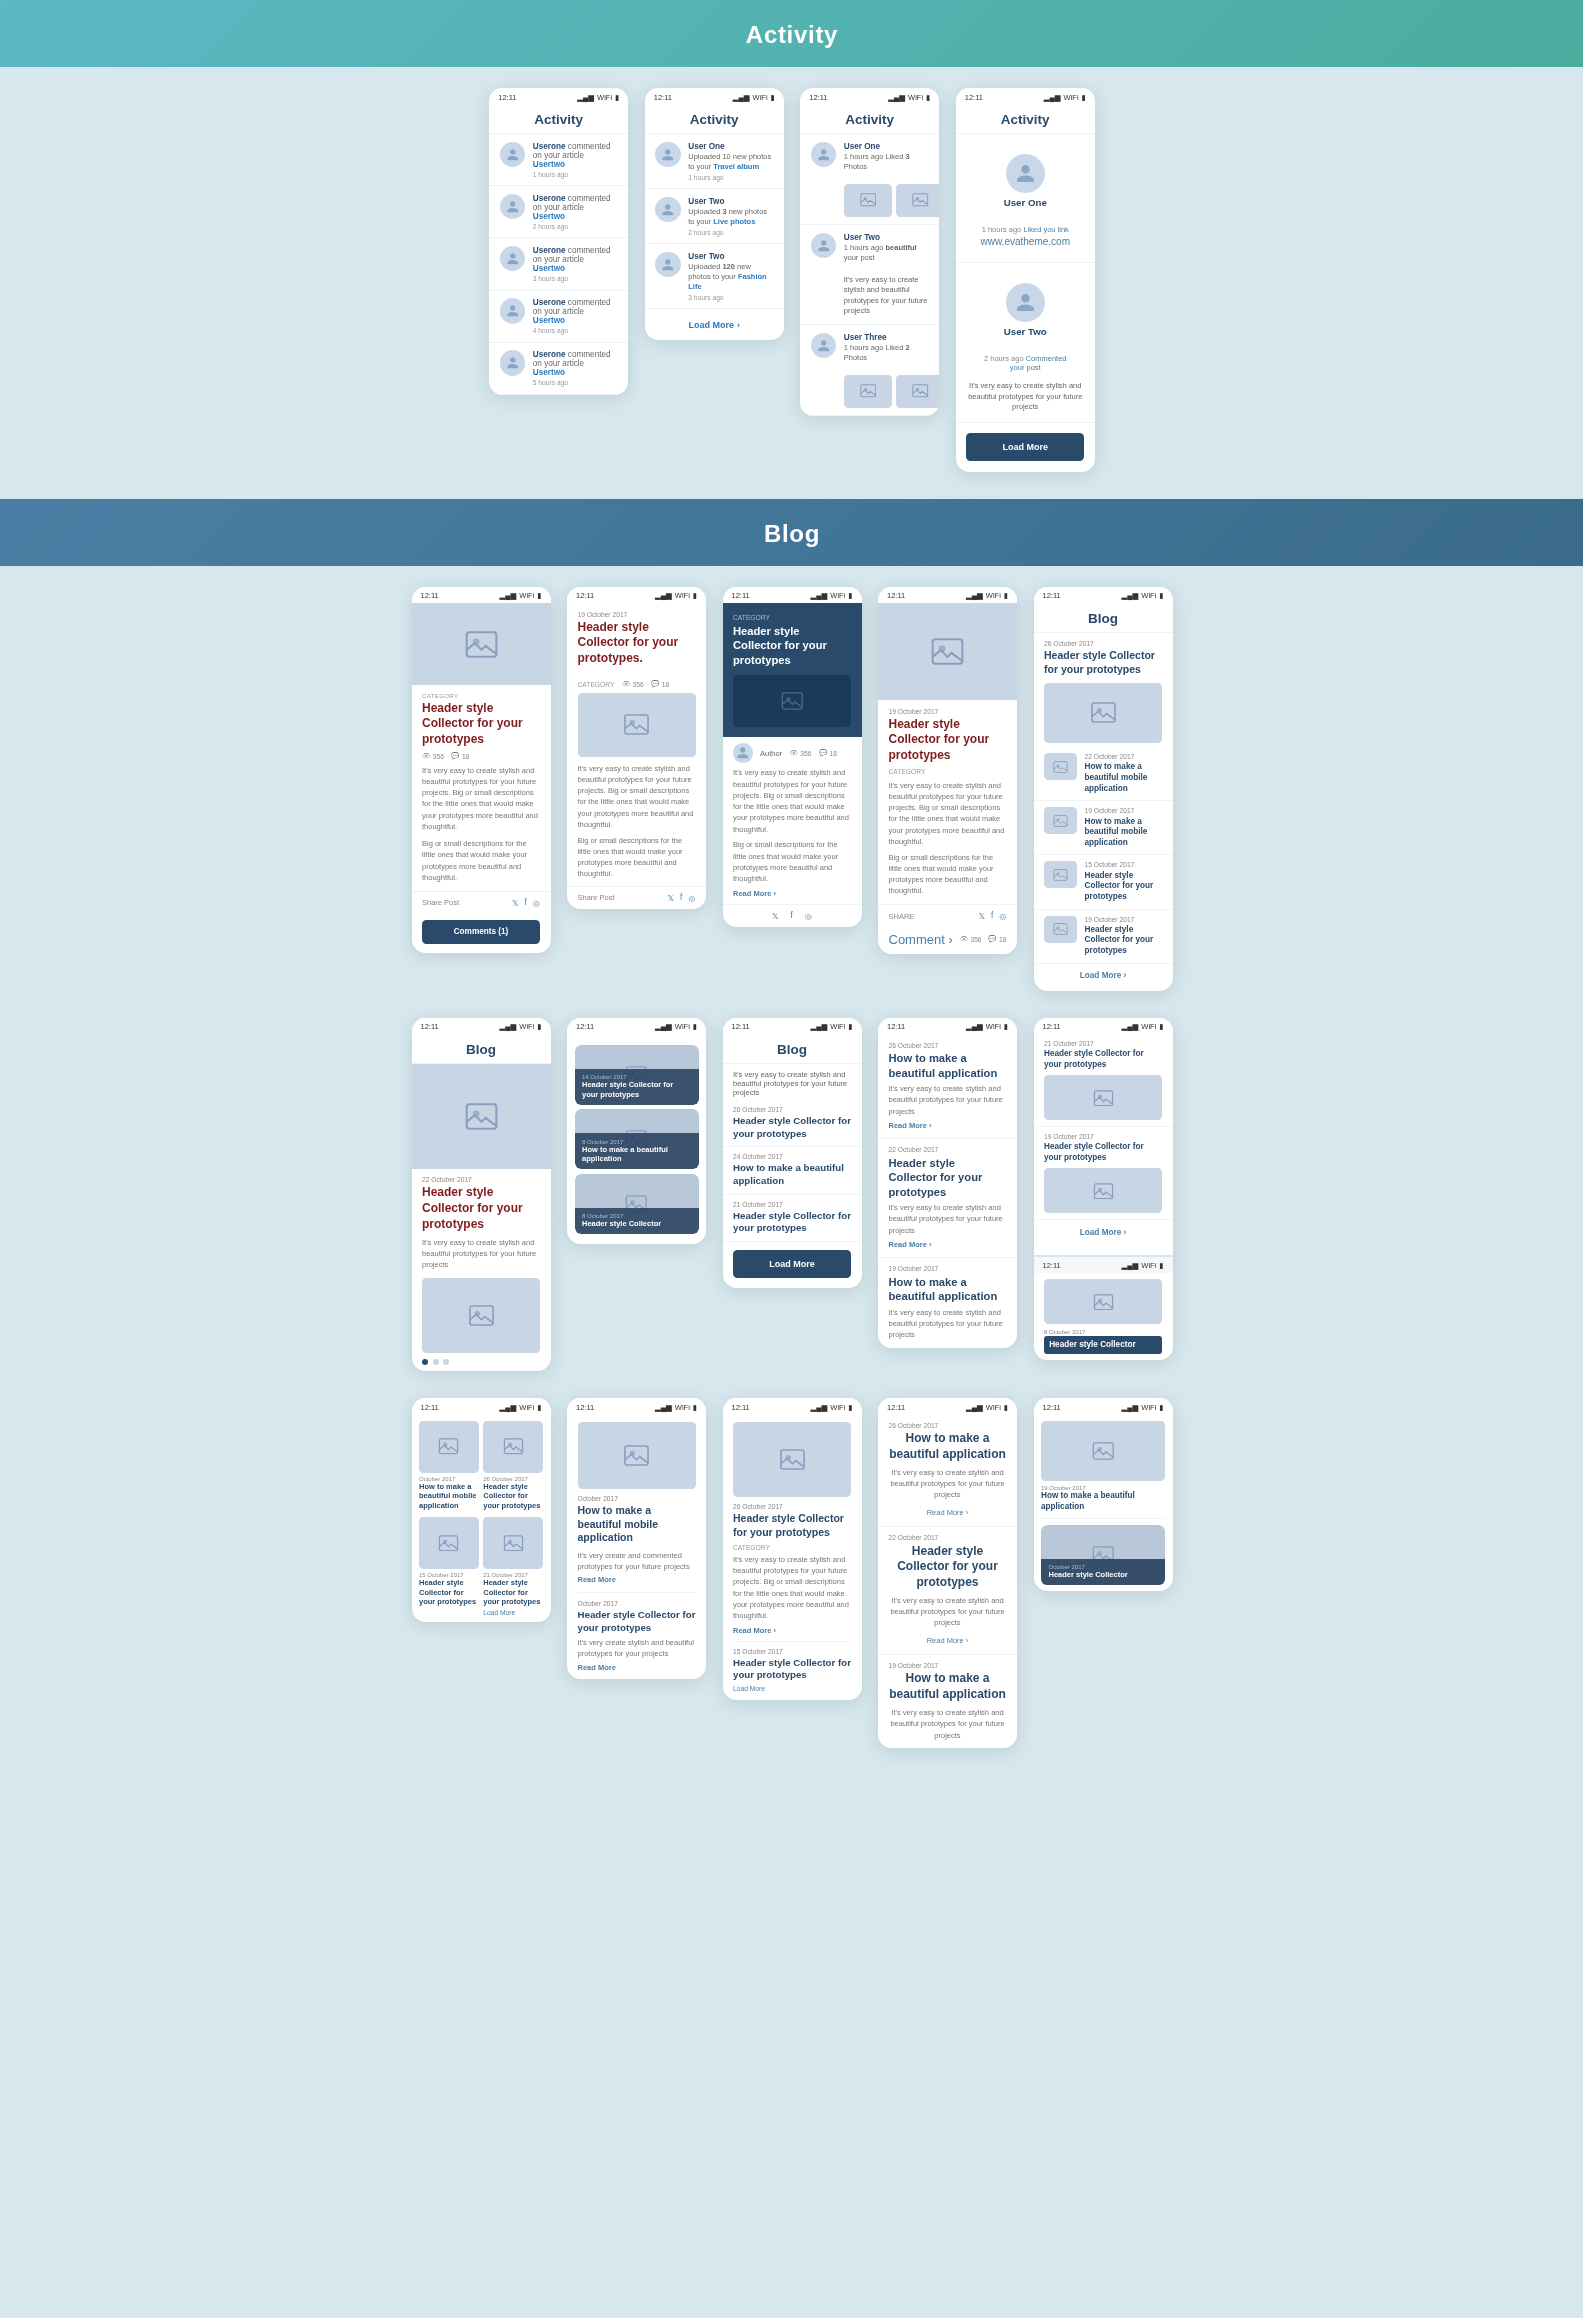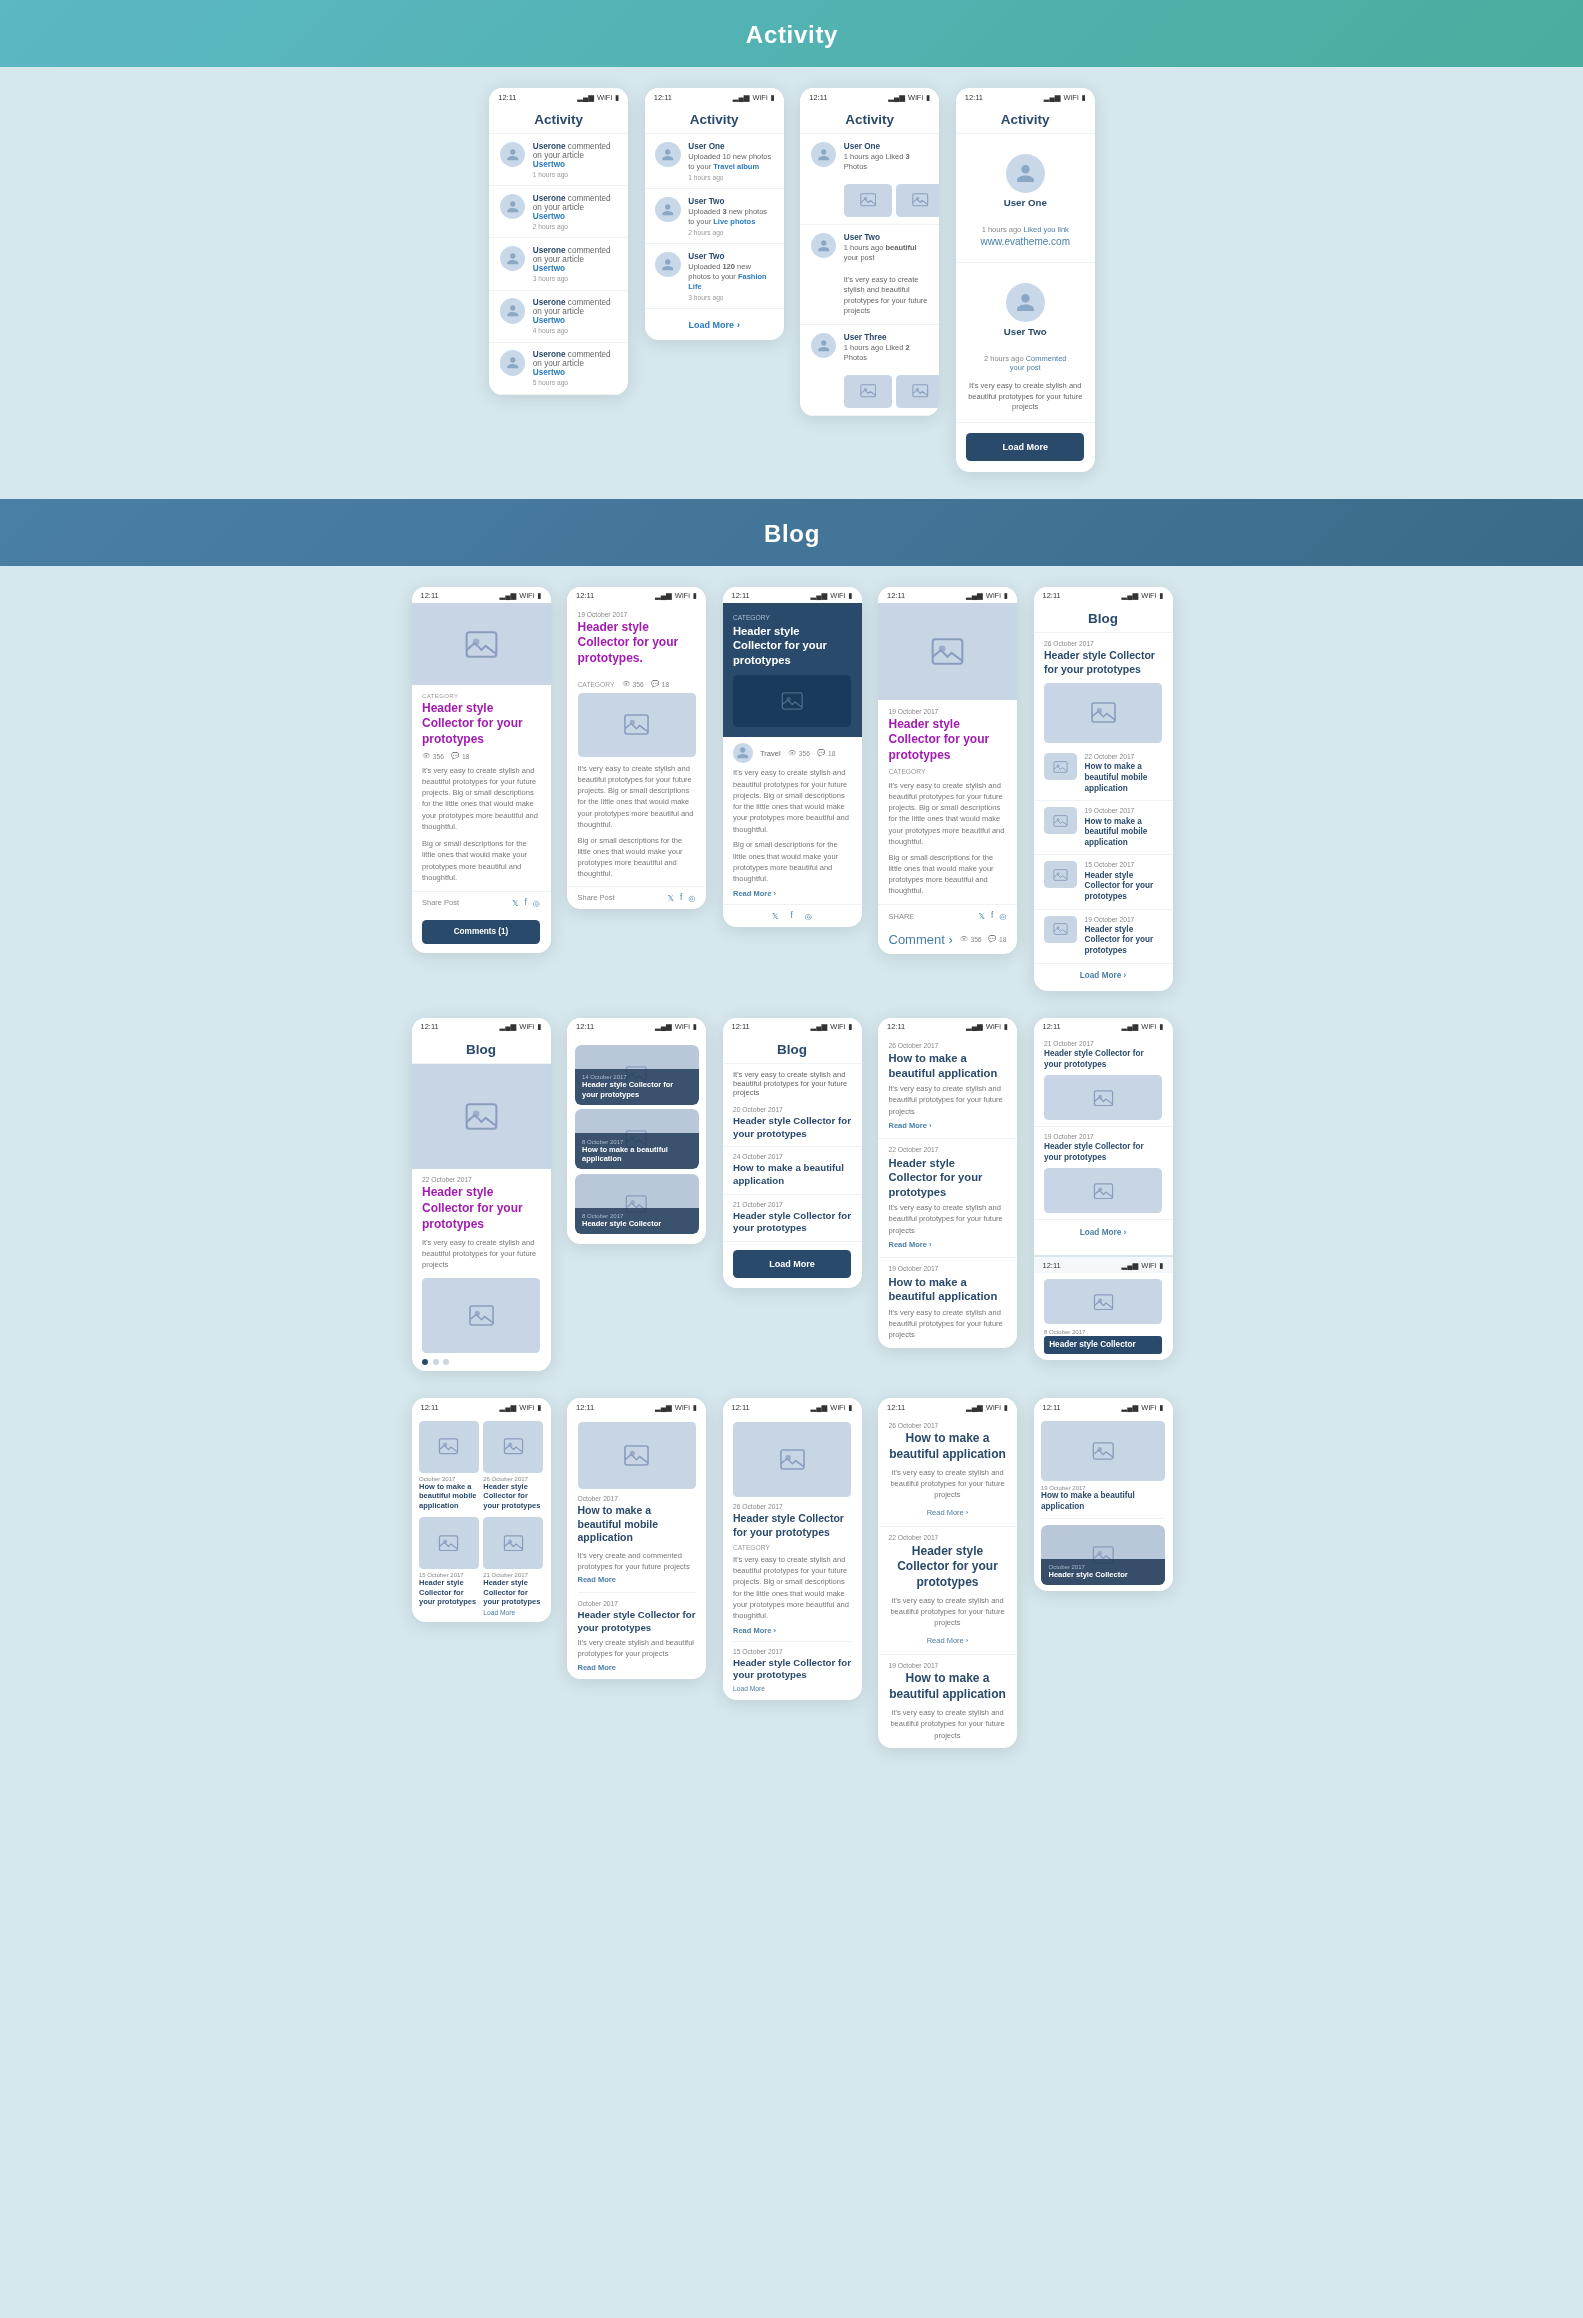--- a/index.html
+++ b/index.html
@@ -114,21 +114,21 @@
     .photo-grid {
       display: grid;
       grid-template-columns: 1fr 1fr;
       gap: 4.5px;
       padding: 6px 10.5px;
     }
 
     
     .blog-date { font-size: 6.7px; color: #888; margin-bottom: 2.2px; }
     .blog-category { font-size: 6px; color: #999; text-transform: uppercase; letter-spacing: 0.4px; margin-bottom: 2.2px; }
-    .blog-title-lg { font-size: 12px; font-weight: 700; color: #a21caf; line-height: 1.3; margin-bottom: 4.5px; }
+    .blog-title-lg { font-size: 12px; font-weight: 700; color: #7f1d1d; line-height: 1.3; margin-bottom: 4.5px; }
     .blog-body { font-size: 7.5px; color: #777; line-height: 1.5; }
     .blog-meta { display: flex; align-items: center; gap: 7.5px; font-size: 6.7px; color: #888; margin: 4.5px 0; }
     .meta-stat { display: flex; align-items: center; gap: 2.2px; }
     .share-row { display: flex; align-items: center; justify-content: space-between; padding: 6px 10.5px; border-top: 0.7px solid #eef2f5; }
     .share-label { font-size: 7.5px; color: #888; }
     .social-icons { display: flex; gap: 6px; }
     .social-icon { font-size: 8.2px; color: #4a7fa5; }
     .comments-btn {
       background: #2a4a6b;
       color: #fff;
@@ -566,21 +566,21 @@
           </svg>
       </div>
     </div>
     <div style="padding:6px 10.5px;">
       <div style="display:flex;gap:7.5px;align-items:center;margin-bottom:4.5px;">
         <div class="avatar-circle" style="width:19.5px;height:19.5px;">
             <svg viewBox="0 0 24 24" width="10.5" height="10.5" fill="#8aa8c4">
               <path d="M12 12c2.7 0 4.8-2.1 4.8-4.8S14.7 2.4 12 2.4 7.2 4.5 7.2 7.2 9.3 12 12 12zm0 2.4c-3.2 0-9.6 1.6-9.6 4.8v2.4h19.2v-2.4c0-3.2-6.4-4.8-9.6-4.8z"></path>
             </svg>
           </div>
-        <span style="font-size:7.5px;color:#666;">Travel</span>
+        <span style="font-size:7.5px;color:#666;">Author</span>
         <span class="meta-stat" style="font-size:6.7px;color:#888;"><span>👁</span> 356</span>
         <span class="meta-stat" style="font-size:6.7px;color:#888;"><span>💬</span> 18</span>
       </div>
       <div class="blog-body">It's very easy to create stylish and beautiful prototypes for your future projects. Big or small descriptions for the little ones that would make your prototypes more beautiful and thoughtful.</div>
       <div class="blog-body" style="margin-top:4.5px;">Big or small descriptions for the little ones that would make your prototypes more beautiful and thoughtful.</div>
       <div class="read-more">Read More ›</div>
     </div>
     <div style="display:flex;justify-content:center;gap:12px;padding:6px 10.5px;border-top:0.7px solid #eef2f5;">
       <span class="social-icon">𝕏</span>
       <span class="social-icon">f</span>

